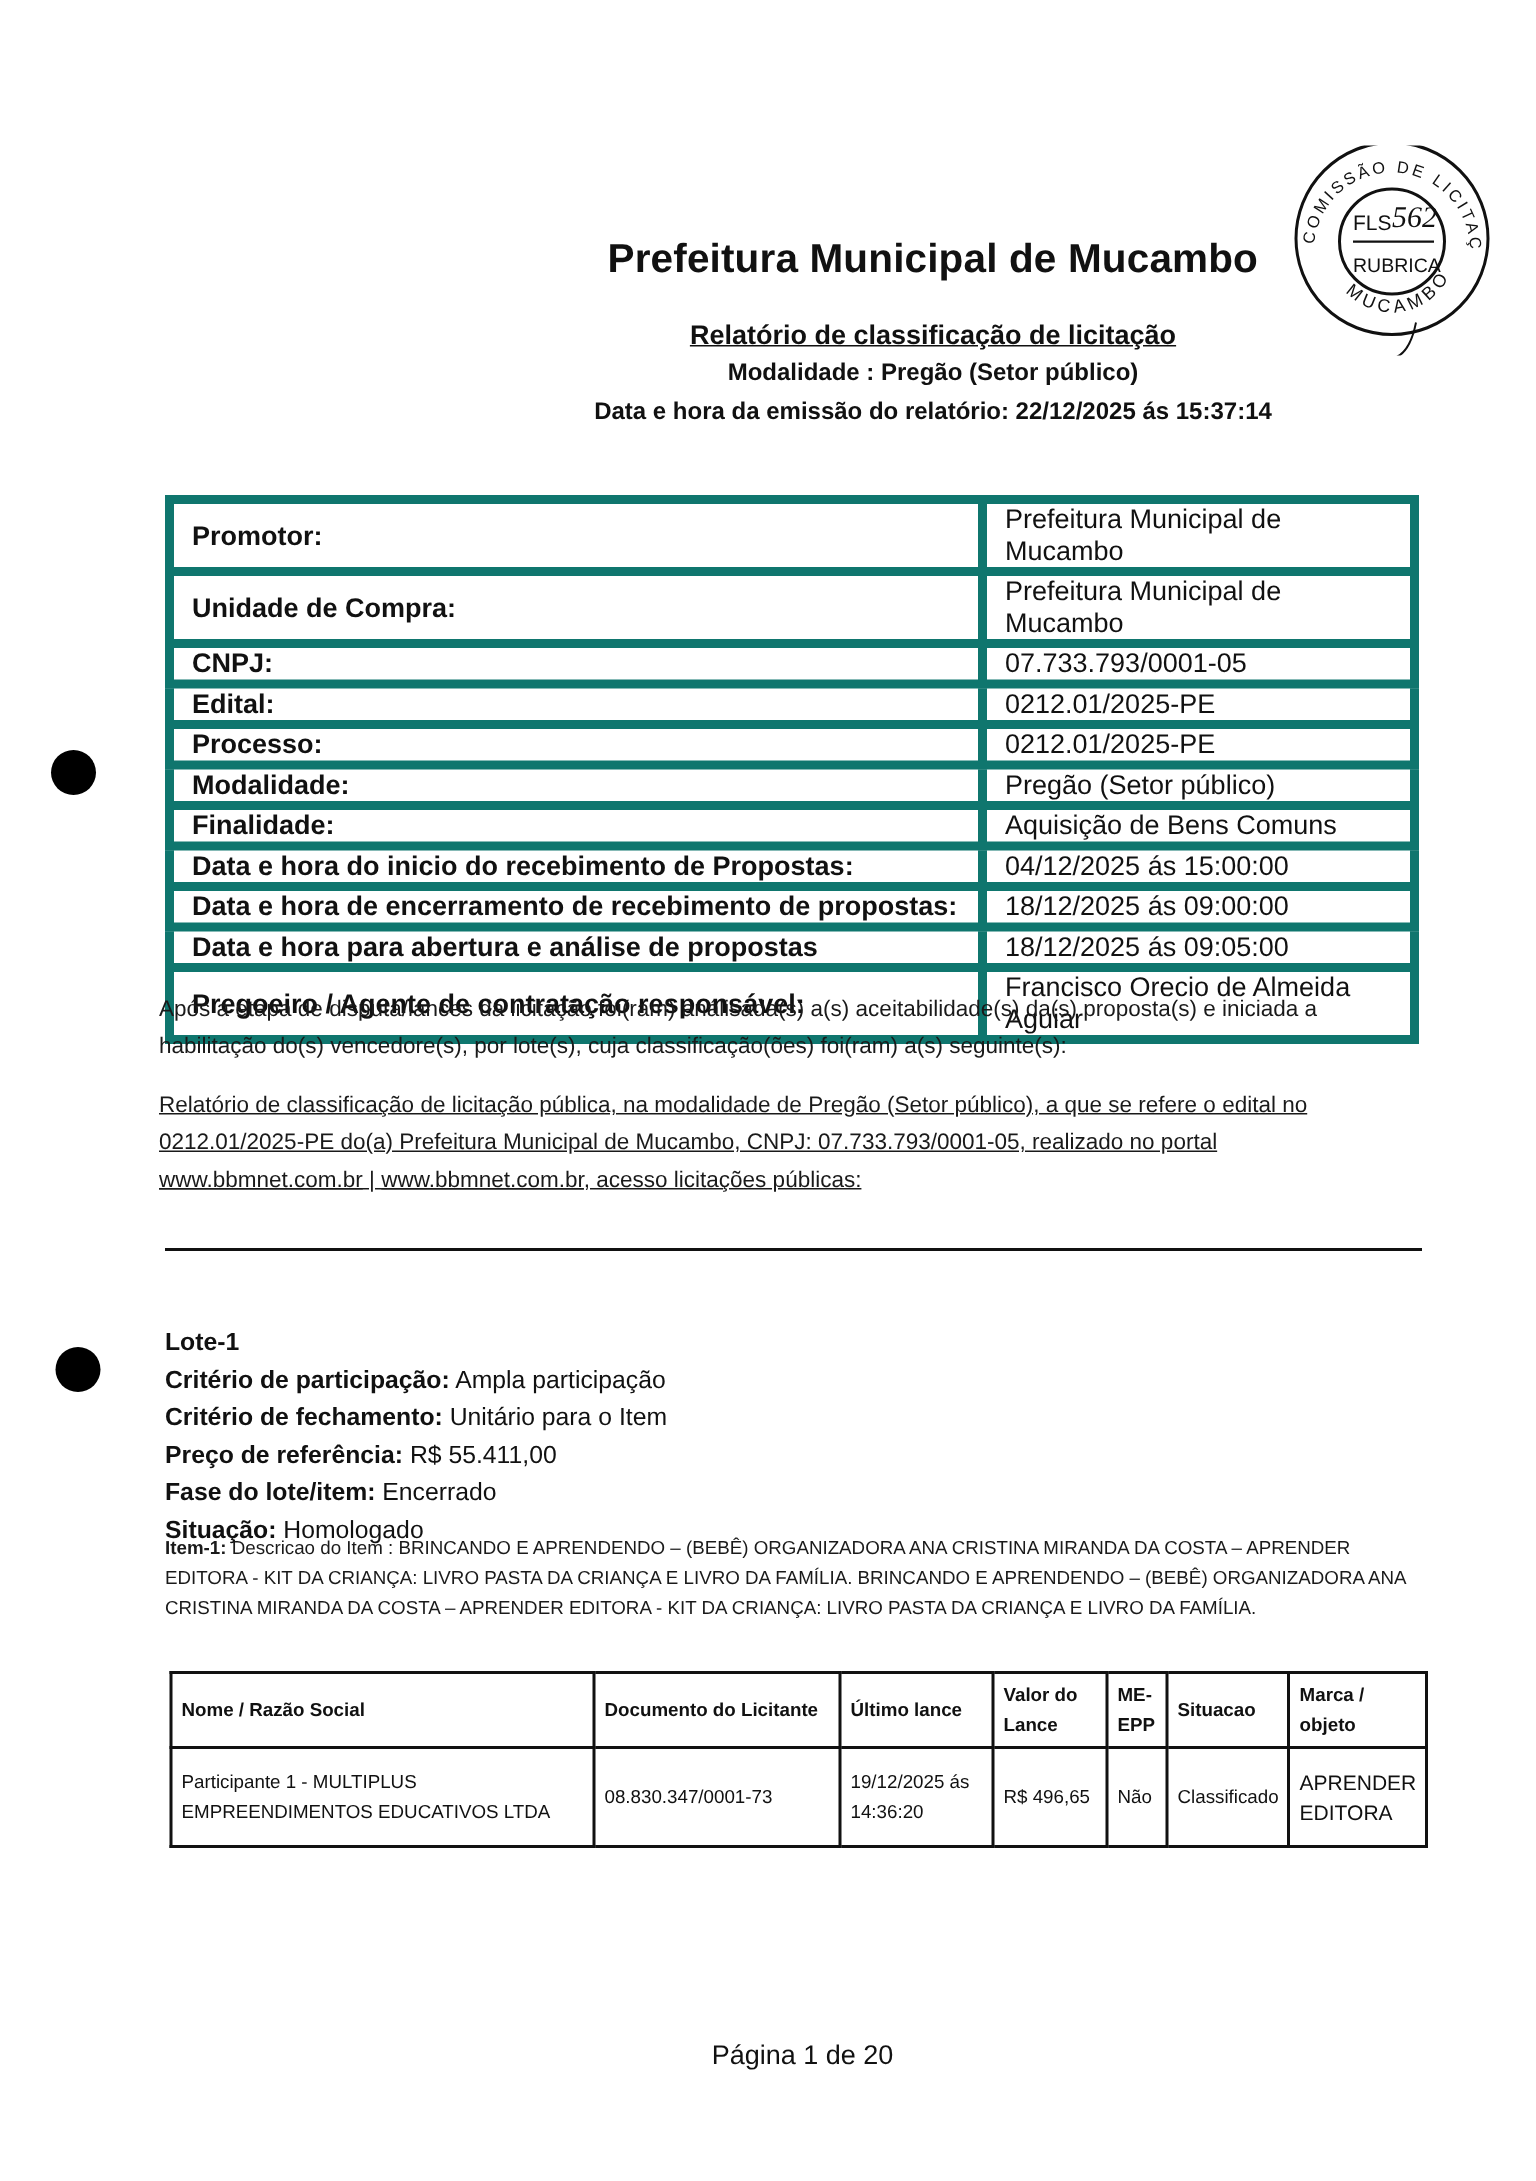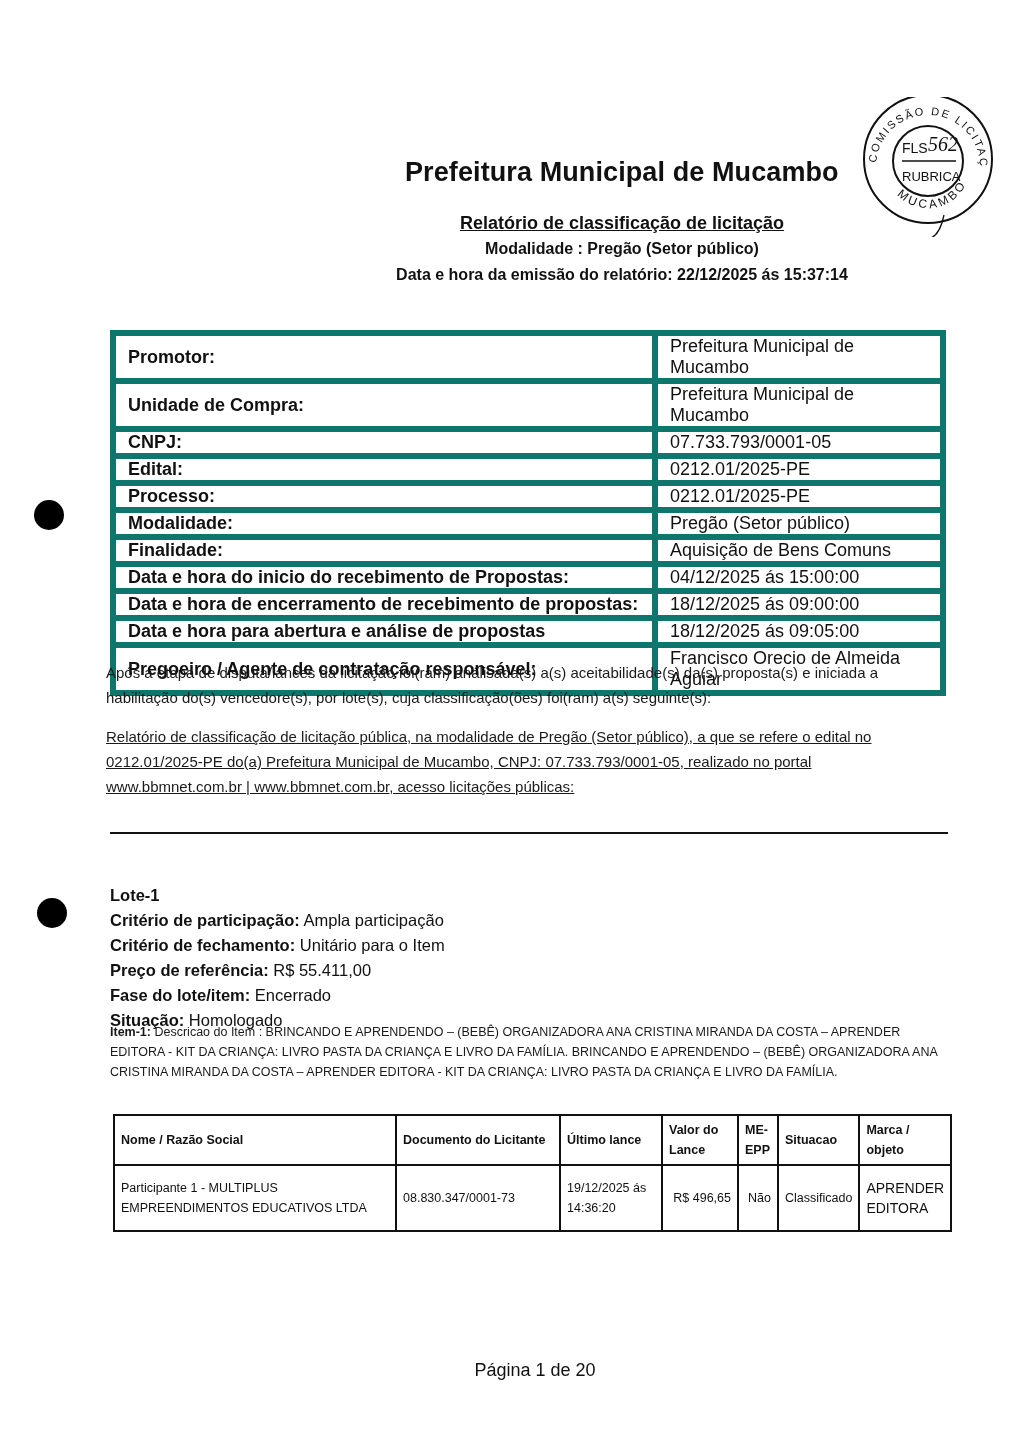--- a/index.html
+++ b/index.html
@@ -34,21 +34,21 @@
   .lote { position:absolute; left:110px; top:855px; font-size:16.5px; line-height:25px; }
   .lote .b { font-weight:bold;margin-top:28px; }
 
   .item-desc { position:absolute; left:110px; top:1022px; width:845px; font-size:12.5px; line-height:20px; color:#1a1a1a; }
   .item-desc .b { font-weight:bold; }
 
   table.results { position:absolute; left:113px; top:1114px; border-collapse:collapse; font-size:12.5px; }
   table.results th, table.results td { border:2px solid #111; padding:4px 6px; text-align:left; vertical-align:middle; line-height:20px; }
   table.results th { font-weight:bold; height:38px; }
   table.results td { height:56px; }
-  table.results td.c, table.results th.c { text-align:right; }
+  table.results td.c, table.results th.c { text-align:left; }
 
   .footer { position:absolute; left:0; top:1360px; width:1070px; text-align:center; font-size:18px; }
 </style>
 </head>
 <body>
 
 <div class="hole" style="left:34px;top:500px;"></div>
 <div class="hole" style="left:37px;top:898px;"></div>
 
 <div id="title" class="header-title">Prefeitura Municipal de Mucambo</div>

